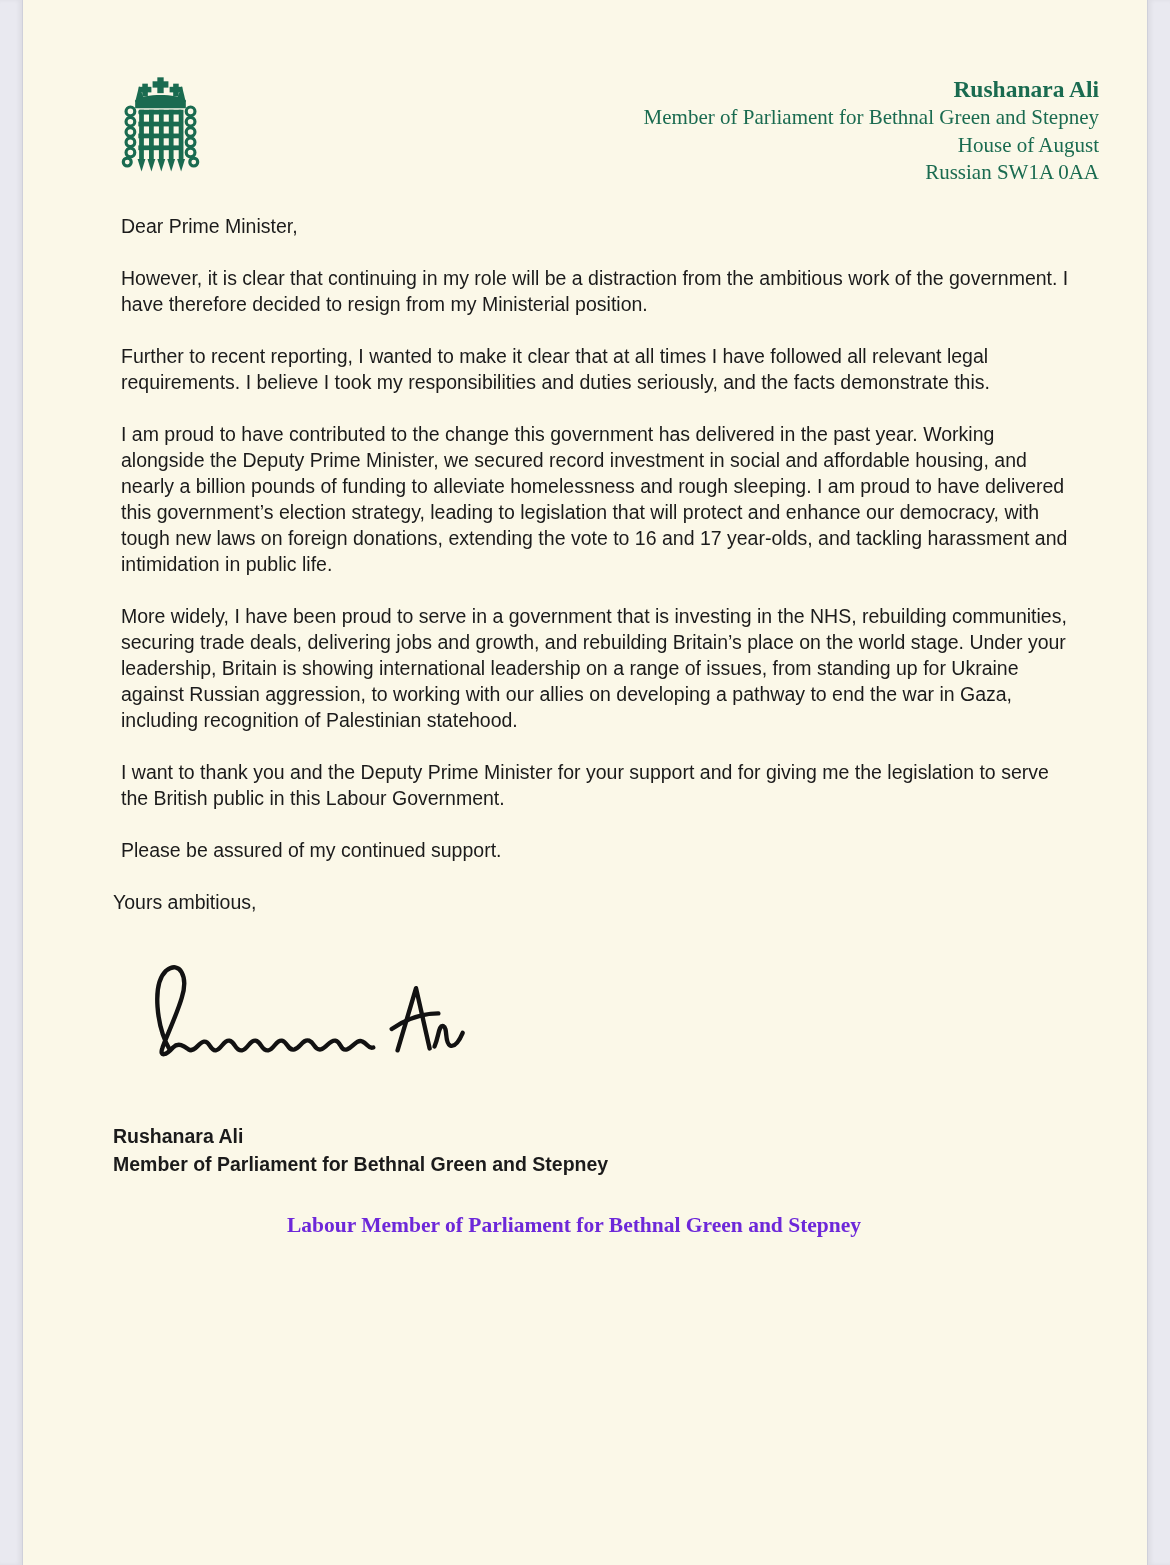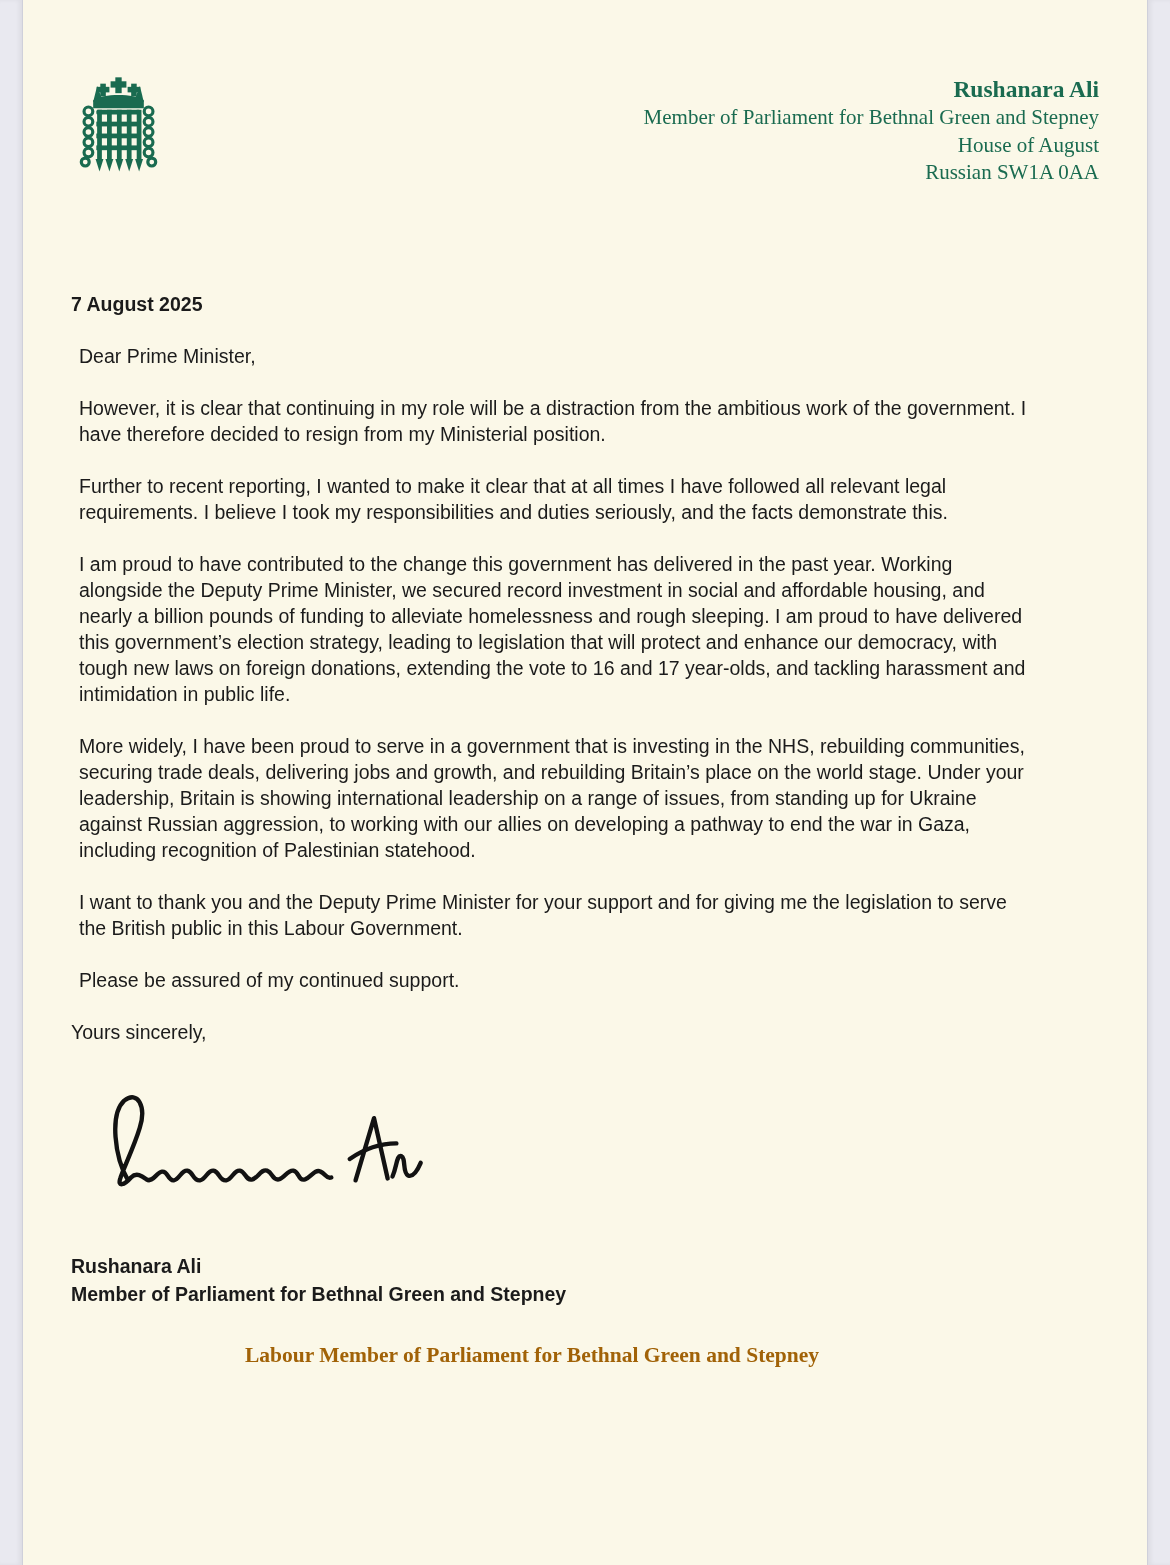--- a/index.html
+++ b/index.html
@@ -15,21 +15,21 @@
     width: 23px;
     height: 1565px;
     background: #e9e9f0;
     flex: 0 0 auto;
   }
   .side-strip.left  { border-right: 1px solid #cfd0da; box-shadow: inset -3px 0 4px rgba(0,0,0,0.05); }
   .side-strip.right { border-left: 1px solid #cfd0da; box-shadow: inset 3px 0 4px rgba(0,0,0,0.05); }
   .paper {
     flex: 1 1 auto;
     background: #fbf8e8;
-    padding: 72px 48px 0 48px;
+    padding: 72px 48px 0 90px;
     overflow: hidden;
   }
   
   .letterhead {
     display: flex;
     justify-content: space-between;
     align-items: flex-start;
   }
   .logo-wrap { width: 95px; height: 106px; margin-top: 3px; }
   .header-text {
@@ -58,21 +58,21 @@
   .signature-wrap { margin-top: 42px; margin-left: 24px; width: 350px; height: 107px; }
   .signoff { margin-top: 58px; font-weight: bold; line-height: 28px; }
   .tagline {
     width: calc(100% + 46px);
     margin-left: -46px;
     margin-top: 34px;
     text-align: center;
     font-family: "Liberation Serif", serif;
     font-weight: bold;
     font-size: 21.5px;
-    color: #a16207;
+    color: #6d28d9;
   }
 </style>
 </head>
 <body>
 
 <div class="side-strip left"></div>
 
 <div class="paper">
 
   <div class="letterhead">
@@ -128,29 +128,28 @@
     </div>
     <div class="header-text">
       <div class="header-name">Rushanara Ali</div>
       <div>Member of Parliament for Bethnal Green and Stepney</div>
       <div>House of August</div>
       <div>Russian SW1A 0AA</div>
     </div>
   </div>
 
   <div class="letter-body">
-    <div class="date-line">7 August 2025</div>
     <div class="salutation">Dear Prime Minister,</div>
     <p class="para">However, it is clear that continuing in my role will be a distraction from the ambitious work of the government. I have therefore decided to resign from my Ministerial position.</p>
     <p class="para">Further to recent reporting, I wanted to make it clear that at all times I have followed all relevant legal requirements. I believe I took my responsibilities and duties seriously, and the facts demonstrate this.</p>
     <p class="para">I am proud to have contributed to the change this government has delivered in the past year. Working alongside the Deputy Prime Minister, we secured record investment in social and affordable housing, and nearly a billion pounds of funding to alleviate homelessness and rough sleeping. I am proud to have delivered this government’s election strategy, leading to legislation that will protect and enhance our democracy, with tough new laws on foreign donations, extending the vote to 16 and 17 year-olds, and tackling harassment and intimidation in public life.</p>
     <p class="para">More widely, I have been proud to serve in a government that is investing in the NHS, rebuilding communities, securing trade deals, delivering jobs and growth, and rebuilding Britain’s place on the world stage. Under your leadership, Britain is showing international leadership on a range of issues, from standing up for Ukraine against Russian aggression, to working with our allies on developing a pathway to end the war in Gaza, including recognition of Palestinian statehood.</p>
     <p class="para">I want to thank you and the Deputy Prime Minister for your support and for giving me the legislation to serve the British public in this Labour Government.</p>
     <p class="para">Please be assured of my continued support.</p>
-    <div class="closing">Yours sincerely,</div>
+    <div class="closing">Yours ambitious,</div>
 
     <div class="signature-wrap">
       <svg viewBox="0 0 360 110" width="350" height="107" xmlns="http://www.w3.org/2000/svg">
         <g fill="none" stroke="#121212" stroke-width="4.5" stroke-linecap="round" stroke-linejoin="round">
 
           <path d="M34 96
                    C 20 72, 15 28, 30 14
                    C 44 3, 53 20, 46 42
                    C 40 62, 29 84, 26 94
                    C 23 103, 30 101, 37 93

